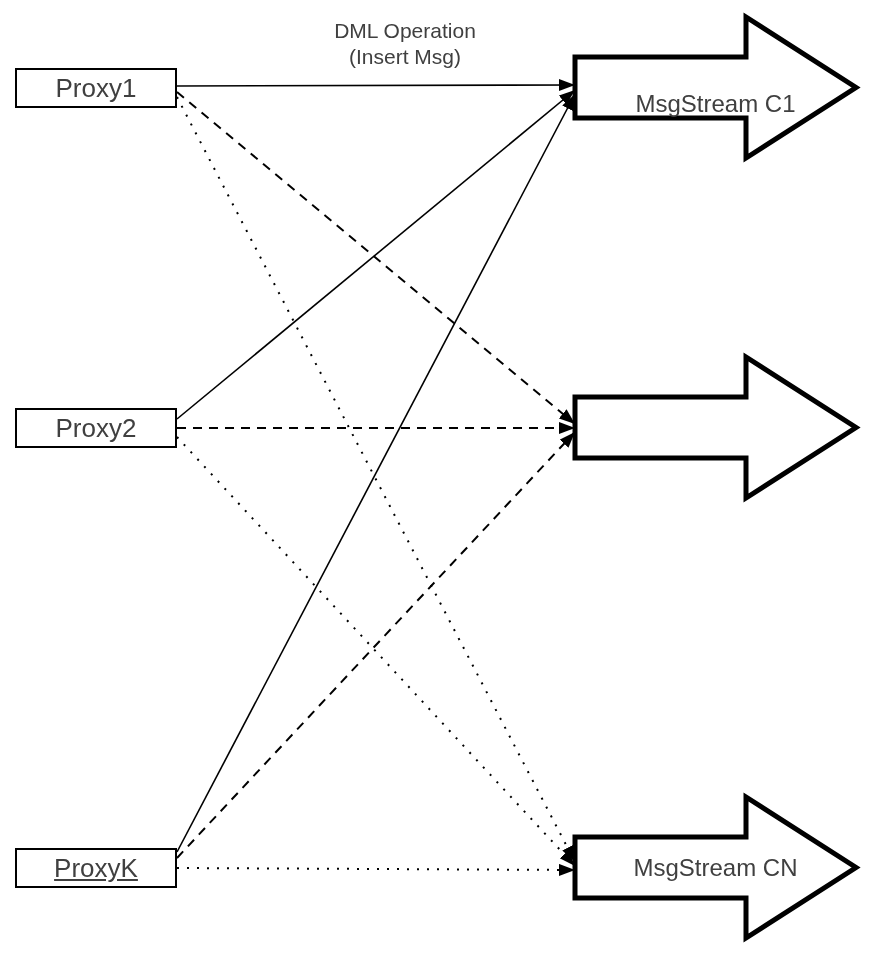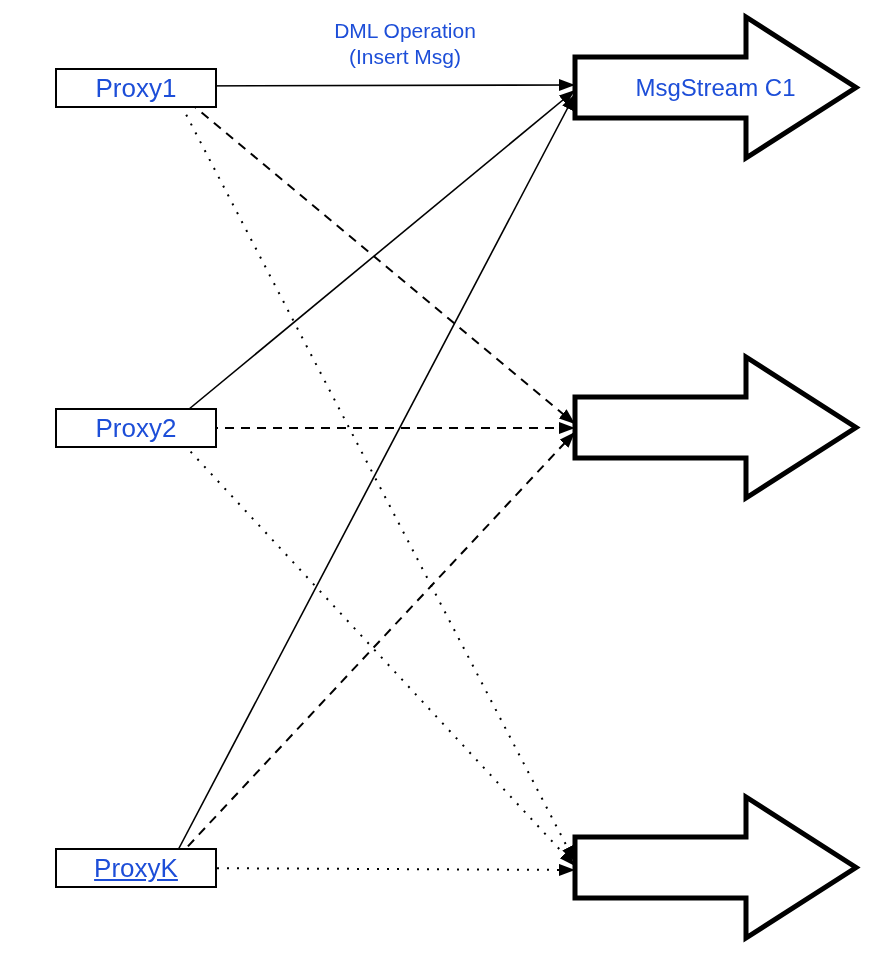--- a/index.html
+++ b/index.html
@@ -2,55 +2,54 @@
 <html><head>
 <meta charset="utf-8">
 <style>
   html, body { margin: 0; padding: 0; background: #ffffff; }
   #canvas {
     position: relative;
     width: 875px;
     height: 956px;
     background: #ffffff;
     font-family: "Liberation Sans", sans-serif;
-    color: #1d4ed8;
+    color: #404040;
     overflow: hidden;
   }
   #diagram-svg { position: absolute; left: 0; top: 0; }
   .proxy-box {
     position: absolute;
     left: 15px;
     width: 162px;
     height: 40px;
     box-sizing: border-box;
     border: 2px solid #000000;
     background: #ffffff;
     display: flex;
     align-items: center;
     justify-content: center;
     font-size: 26px;
     line-height: 1;
-    margin-left: 40px;
   }
   #proxy1 { top: 68px; }
   #proxy2 { top: 408px; }
   #proxyk { top: 848px; text-decoration: underline; }
   .stream-label {
     position: absolute;
     left: 575px;
     width: 281px;
     height: 31px;
     display: flex;
     align-items: center;
     justify-content: center;
     font-size: 24px;
     line-height: 1;
     pointer-events: none;
   }
-  #stream-label-c1 { top: 72px; }
+  #stream-label-c1 { top: 88px; }
   #stream-label-c2 { top: 412px; }
   #stream-label-cn { top: 852px; }
   .diagram-title {
     position: absolute;
     left: 245px;
     top: 18px;
     width: 320px;
     text-align: center;
     font-size: 21px;
     line-height: 26px;
@@ -100,14 +99,17 @@
   <div id="proxy2" class="proxy-box">
     <span>Proxy2</span>
   </div>
   <div id="proxyk" class="proxy-box">
     <span>ProxyK</span>
   </div>
 
   <div id="stream-label-c1" class="stream-label">
     <span>MsgStream C1</span>
   </div>
+  <div id="stream-label-cn" class="stream-label">
+    <span>MsgStream CN</span>
+  </div>
 
 </div>
 
 </body></html>

